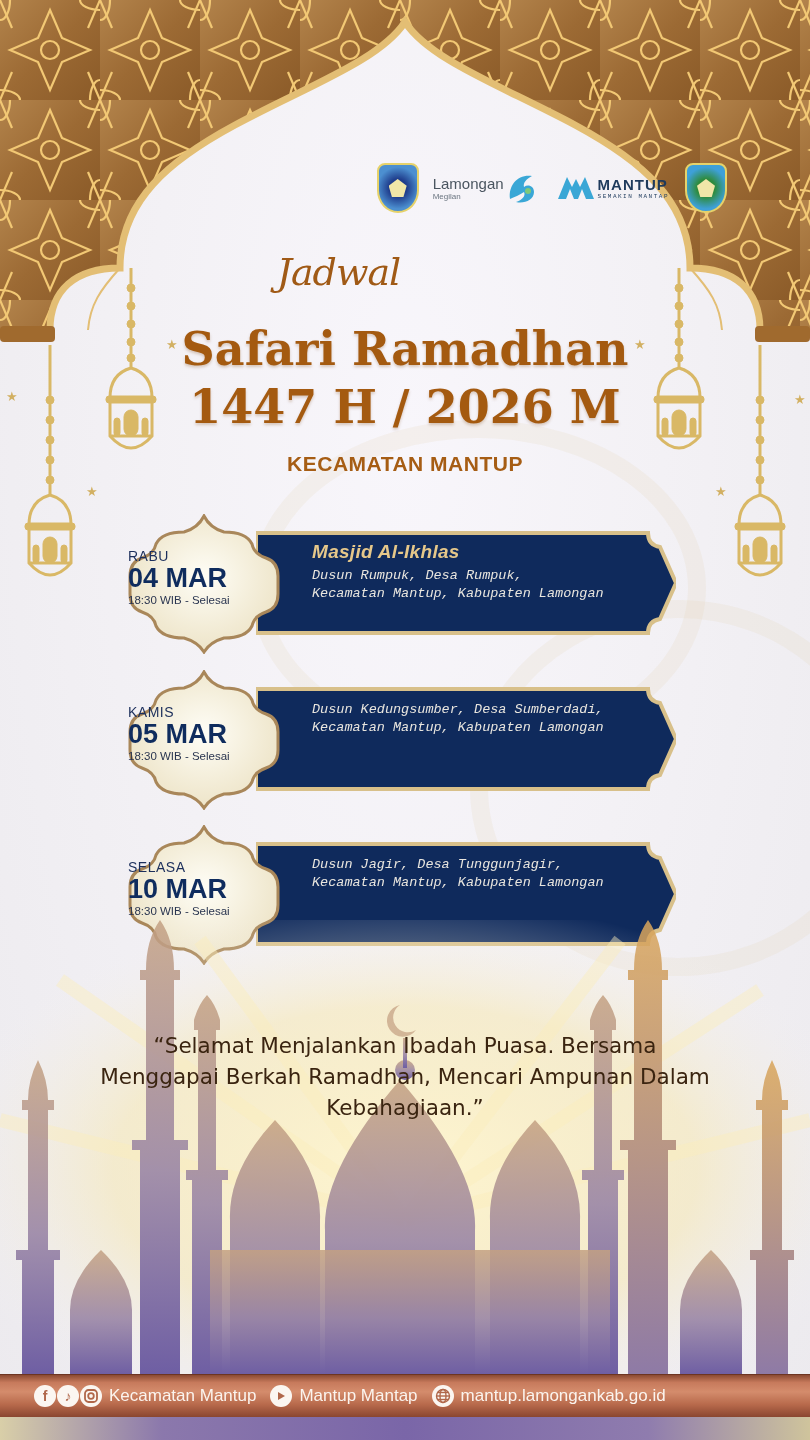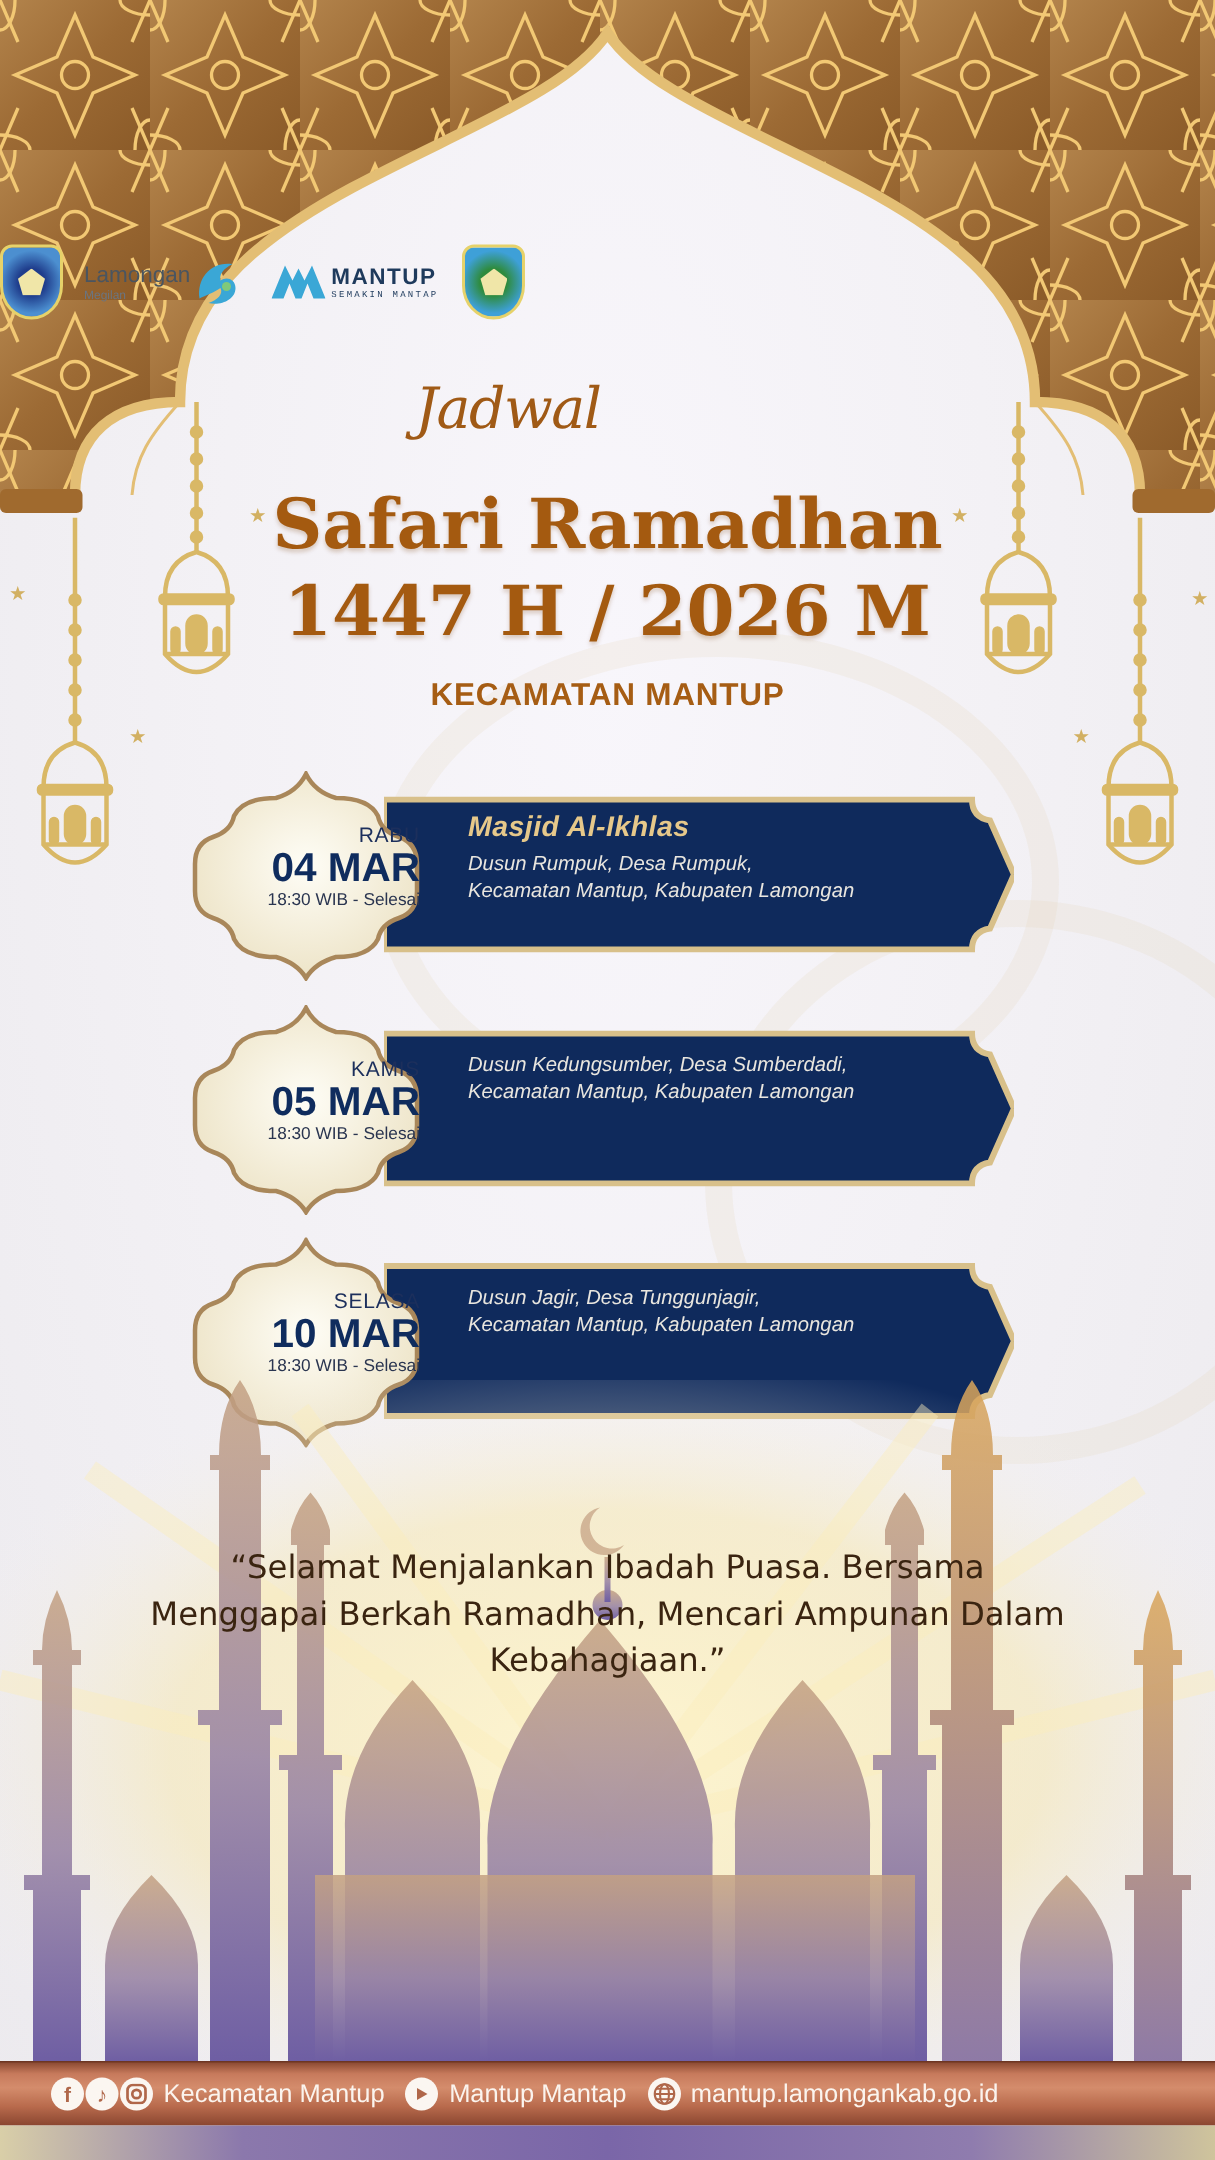--- a/index.html
+++ b/index.html
@@ -11,21 +11,21 @@
   
   .bg-swirl { position: absolute; border-radius: 50%; border: 18px solid rgba(226,212,180,0.18); }
 
   
   .arch-pattern { position: absolute; left: 0; top: 0; width: 810px; height: 345px; }
 
   
   .lantern { position: absolute; }
 
   
-  .logos { position: absolute; top: 160px; left: 0; width: 810px; height: 56px; display: flex; justify-content: flex-start; align-items: center; gap: 10px; }
+  .logos { position: absolute; top: 160px; left: 0; width: 727px; height: 56px; display: flex; justify-content: flex-end; align-items: center; gap: 10px; }
   .shield { width: 38px; height: 46px; border-radius: 8px 8px 50% 50% / 8px 8px 45% 45%; border: 2px solid #e6d26a; display: flex; align-items: center; justify-content: center; }
   .shield.left { background: radial-gradient(circle, #1f3d8c 30%, #4c8fd0 70%); }
   .shield.right { background: radial-gradient(circle, #2e8b3d 30%, #3ea0d8 70%); }
   .shield .inner { width: 18px; height: 18px; background: #f0e6a8; clip-path: polygon(50% 0, 100% 38%, 82% 100%, 18% 100%, 0 38%); }
   .brand-lamongan { display: flex; align-items: center; gap: 2px; margin-left: 4px; }
   .brand-lamongan .txt { display: flex; flex-direction: column; line-height: 1; }
   .brand-lamongan .t1 { font-family: "Liberation Sans", sans-serif; font-size: 15px; color: #4a5560; }
   .brand-lamongan .t2 { font-family: "Liberation Sans", sans-serif; font-size: 8px; color: #6b7580; margin-top: 2px; }
   .wave { width: 32px; height: 34px; }
   .brand-mantup { display: flex; align-items: center; gap: 4px; margin-left: 10px; margin-right: 6px; }
@@ -41,24 +41,24 @@
   .star { position: absolute; color: #d2b062; font-size: 13px; line-height: 1; }
 
   
   .event { position: absolute; left: 128px; width: 556px; height: 140px; }
   .banner {
     position: absolute; left: 128px; top: 17px; width: 420px; height: 104px;
   }
   .banner svg { position: absolute; left: 0; top: 0; }
   .banner .content { position: absolute; left: 56px; top: 10px; right: 40px; }
   .masjid { font-family: "Liberation Sans", sans-serif; font-weight: 700; font-style: italic; font-size: 19px; color: #e6c88a; letter-spacing: 0.3px; }
-  .addr { font-family: Liberation Sans, sans-serif; font-style: italic; font-size: 13.5px; color: #e9e6df; line-height: 18px; margin-top: 4px; }
+  .addr { font-family: Liberation Mono, monospace; font-style: italic; font-size: 13.5px; color: #e9e6df; line-height: 18px; margin-top: 4px; }
   .date-badge { position: absolute; left: 0; top: 0; width: 152px; height: 140px; }
   .date-badge svg { position: absolute; left: 0; top: 0; }
-  .date-badge .dtxt { position: absolute; left: 0; top: 34px; width: 152px; text-align: right; }
+  .date-badge .dtxt { position: absolute; left: 0; top: 34px; width: 152px; text-align: left; }
   .day { font-family: "Liberation Sans", sans-serif; font-size: 14px; color: #1c2f5c; letter-spacing: 0.5px; }
   .dnum { font-family: "Liberation Sans", sans-serif; font-weight: 700; font-size: 27px; color: #0f2c5e; line-height: 28px; }
   .time { font-family: "Liberation Sans", sans-serif; font-size: 11.5px; color: #2a3550; margin-top: 2px; }
 
   
   .mosque { position: absolute; left: 0; top: 920px; width: 810px; height: 455px; }
 
   .quote { position: absolute; top: 1030px; left: 100px; width: 610px; text-align: center; font-family: "DejaVu Sans", sans-serif; font-size: 21.5px; line-height: 31px; color: #3a2410; }
 
   

